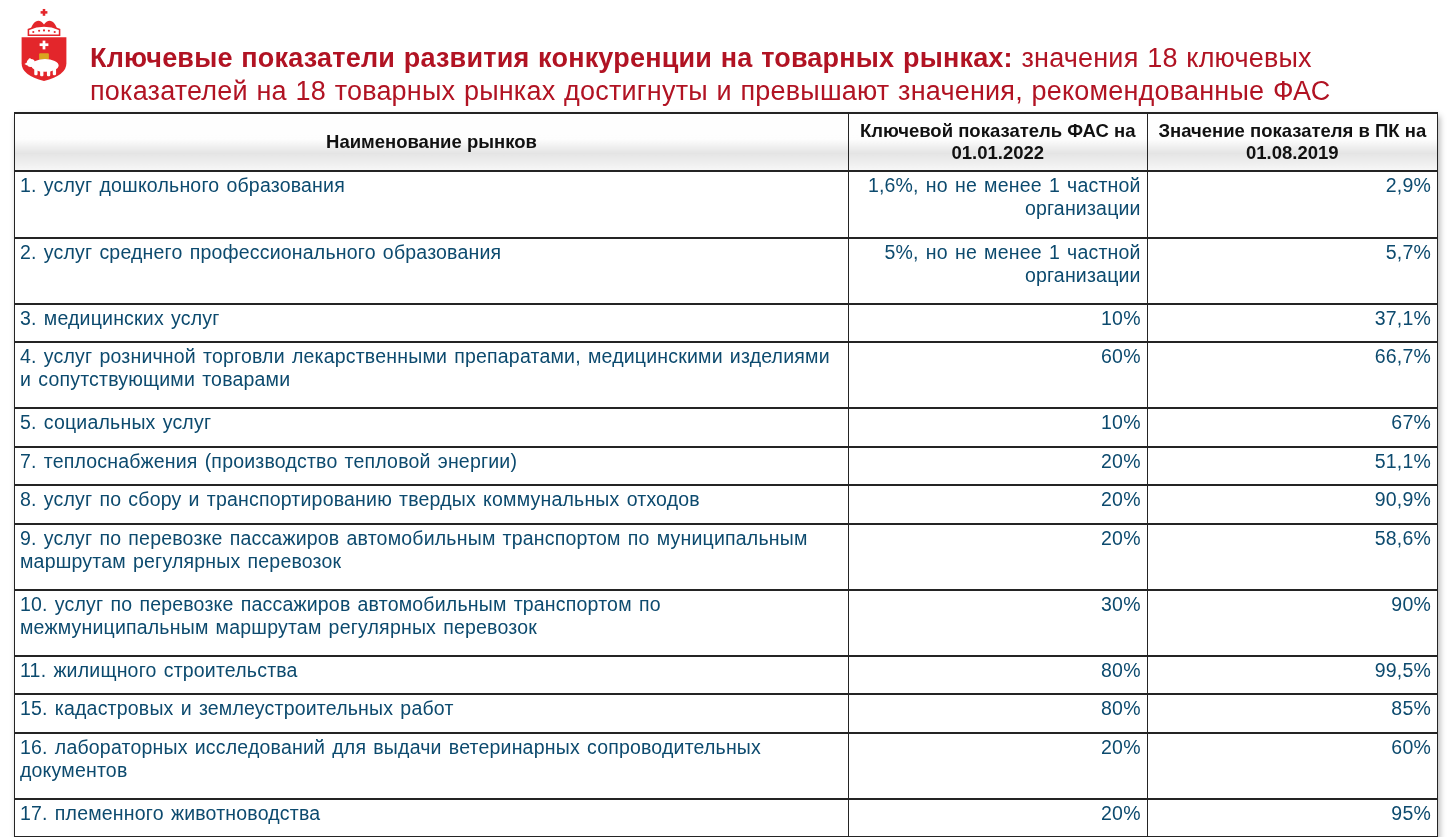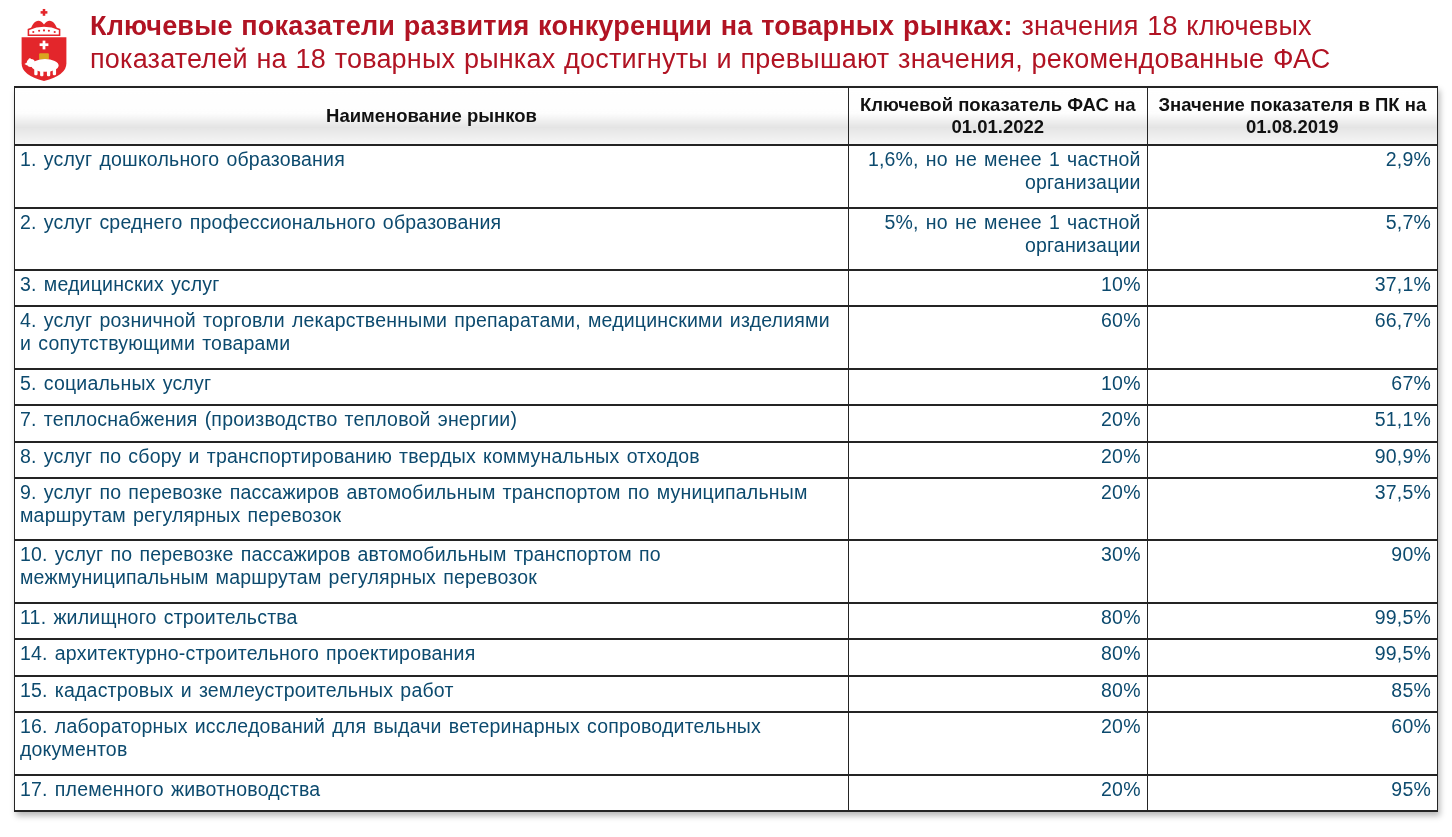--- a/index.html
+++ b/index.html
@@ -14,20 +14,21 @@
   .header{
     display:flex;align-items:flex-start;gap:16px;
     padding:6px 12px 2px 14px;
   }
   .emblem{width:60px;height:74px;flex:none;margin-top:2px;}
   .title{
     color:#b11323;
     font-size:27px;line-height:1.23;
     letter-spacing:0.2px;word-spacing:1px;
     padding-top:4px;
+    margin-top:32px;
   }
   .title-bold{font-weight:bold;}
 
   
   .market-table{
     border-collapse:collapse;table-layout:fixed;
     width:1424px;height:726px;
     margin:2px 14px 0 14px;
     box-shadow:2px 4px 6px rgba(0,0,0,0.28);
   }
@@ -145,34 +146,29 @@
           <td class="num">51,1%</td>
         </tr>
         <tr>
           <td class="name">8. услуг по сбору и транспортированию твердых коммунальных отходов</td>
           <td class="num">20%</td>
           <td class="num">90,9%</td>
         </tr>
         <tr>
           <td class="name">9. услуг по перевозке пассажиров автомобильным транспортом по муниципальным маршрутам регулярных перевозок</td>
           <td class="num">20%</td>
-          <td class="num">37,5%</td>
+          <td class="num">58,6%</td>
         </tr>
         <tr>
           <td class="name">10. услуг по перевозке пассажиров автомобильным транспортом по межмуниципальным маршрутам регулярных перевозок</td>
           <td class="num">30%</td>
           <td class="num">90%</td>
         </tr>
         <tr>
           <td class="name">11. жилищного строительства</td>
-          <td class="num">80%</td>
-          <td class="num">99,5%</td>
-        </tr>
-        <tr>
-          <td class="name">14. архитектурно-строительного проектирования</td>
           <td class="num">80%</td>
           <td class="num">99,5%</td>
         </tr>
         <tr>
           <td class="name">15. кадастровых и землеустроительных работ</td>
           <td class="num">80%</td>
           <td class="num">85%</td>
         </tr>
         <tr>
           <td class="name">16. лабораторных исследований для выдачи ветеринарных сопроводительных документов</td>

